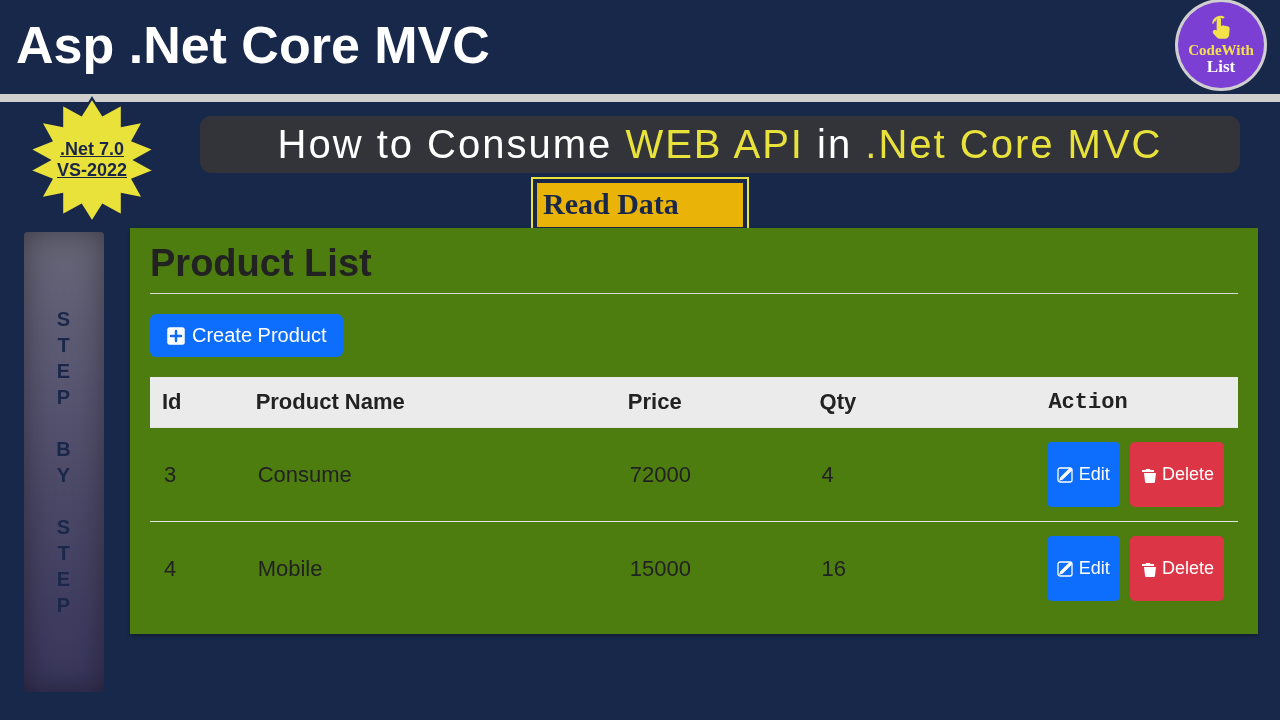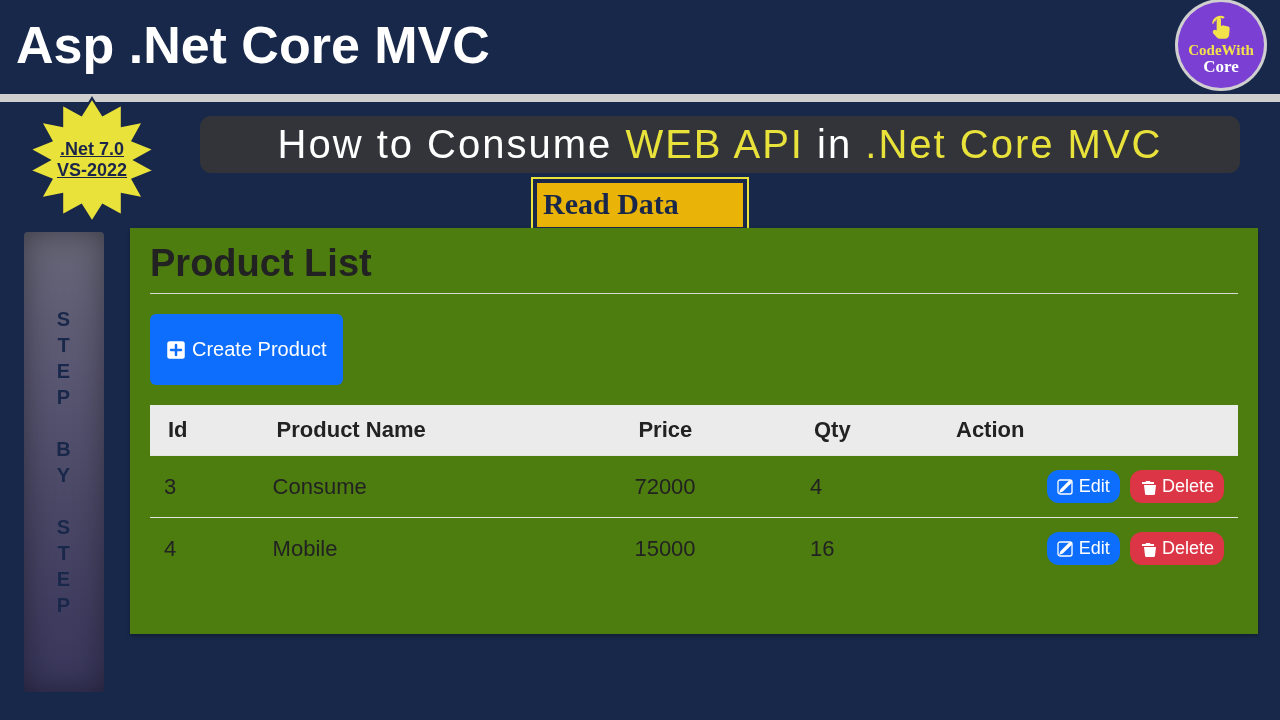--- a/index.html
+++ b/index.html
@@ -114,40 +114,40 @@
     margin-bottom: 8px;
   }
   .panel hr {
     border: none; border-top: 1px solid #d9d9d9; margin-bottom: 20px;
   }
 
   .btn {
     display: inline-flex; align-items: center; gap: 6px;
     border: none; border-radius: 6px;
     font-size: 20px; color: #fff; cursor: pointer;
-    padding: 24px 16px;
+    padding: 10px 16px;
   }
   .btn-primary { background: #0d6efd; }
   .btn-danger  { background: #dc3545; }
-  .btn-sm { font-size: 18px; padding: 6px 10px; border-radius: 12px; }
+  .btn-sm { font-size: 18px; padding: 22px 10px; border-radius: 5px; }
 
   table.tbl {
     width: 100%;
     border-collapse: collapse;
     margin-top: 20px;
     font-size: 22px;
   }
   table.tbl th {
     text-align: left;
     background: #ebebeb;
-    padding: 12px 18px;
+    padding: 12px 12px;
     font-weight: 700;
     color: #222;
   }
-  table.tbl th.action { text-align: left; width: 300px; }
+  table.tbl th.action { text-align: center; width: 300px; font-family: Liberation Mono, monospace; }
   table.tbl td {
     padding: 14px 14px;
     border-top: 1px solid #e4e4e4;
     color: #222;
   }
   table.tbl td.action { text-align: right; }
   table.tbl td.action .btn + .btn { margin-left: 4px; }
 
   .icon { display:inline-flex; }
 </style>
@@ -155,21 +155,21 @@
 <body>
 
 <div class="topbar">
   <h1>Asp .Net Core MVC</h1>
   <div class="logo-badge">
     <svg width="26" height="26" viewBox="0 0 24 24">
       <path fill="#f4e24a" d="M10 2a2 2 0 0 1 2 2v6.2l1.3-.5a2 2 0 0 1 2 .3l.2.2a2 2 0 0 1 2 .3 2 2 0 0 1 2.5 2.1l-.5 5.1A4 4 0 0 1 15.5 22h-4A4 4 0 0 1 8 20.6L4.9 17a2 2 0 0 1 2.6-3l.5.4V4a2 2 0 0 1 2-2Z"></path>
       <path stroke="#f4e24a" stroke-width="1.4" fill="none" d="M6 6a5 5 0 0 1 8-3M4.5 8A7 7 0 0 1 15 2.5"></path>
     </svg>
     <span class="l1">CodeWith</span>
-    <span class="l2">Core</span>
+    <span class="l2">List</span>
   </div>
 </div>
 
 <div class="below-top">
 
   <div class="starburst">
     <svg viewBox="0 0 120 120">
       <polygon fill="#e9e23a" stroke="#19284a" stroke-width="2" points="60,2 70,18 88,8 88,28 108,24 98,42 118,50 100,60 118,70 98,78 108,96 88,92 88,112 70,102 60,118 50,102 32,112 32,92 12,96 22,78 2,70 20,60 2,50 22,42 12,24 32,28 32,8 50,18"></polygon>
     </svg>
     <div class="sb-text">

